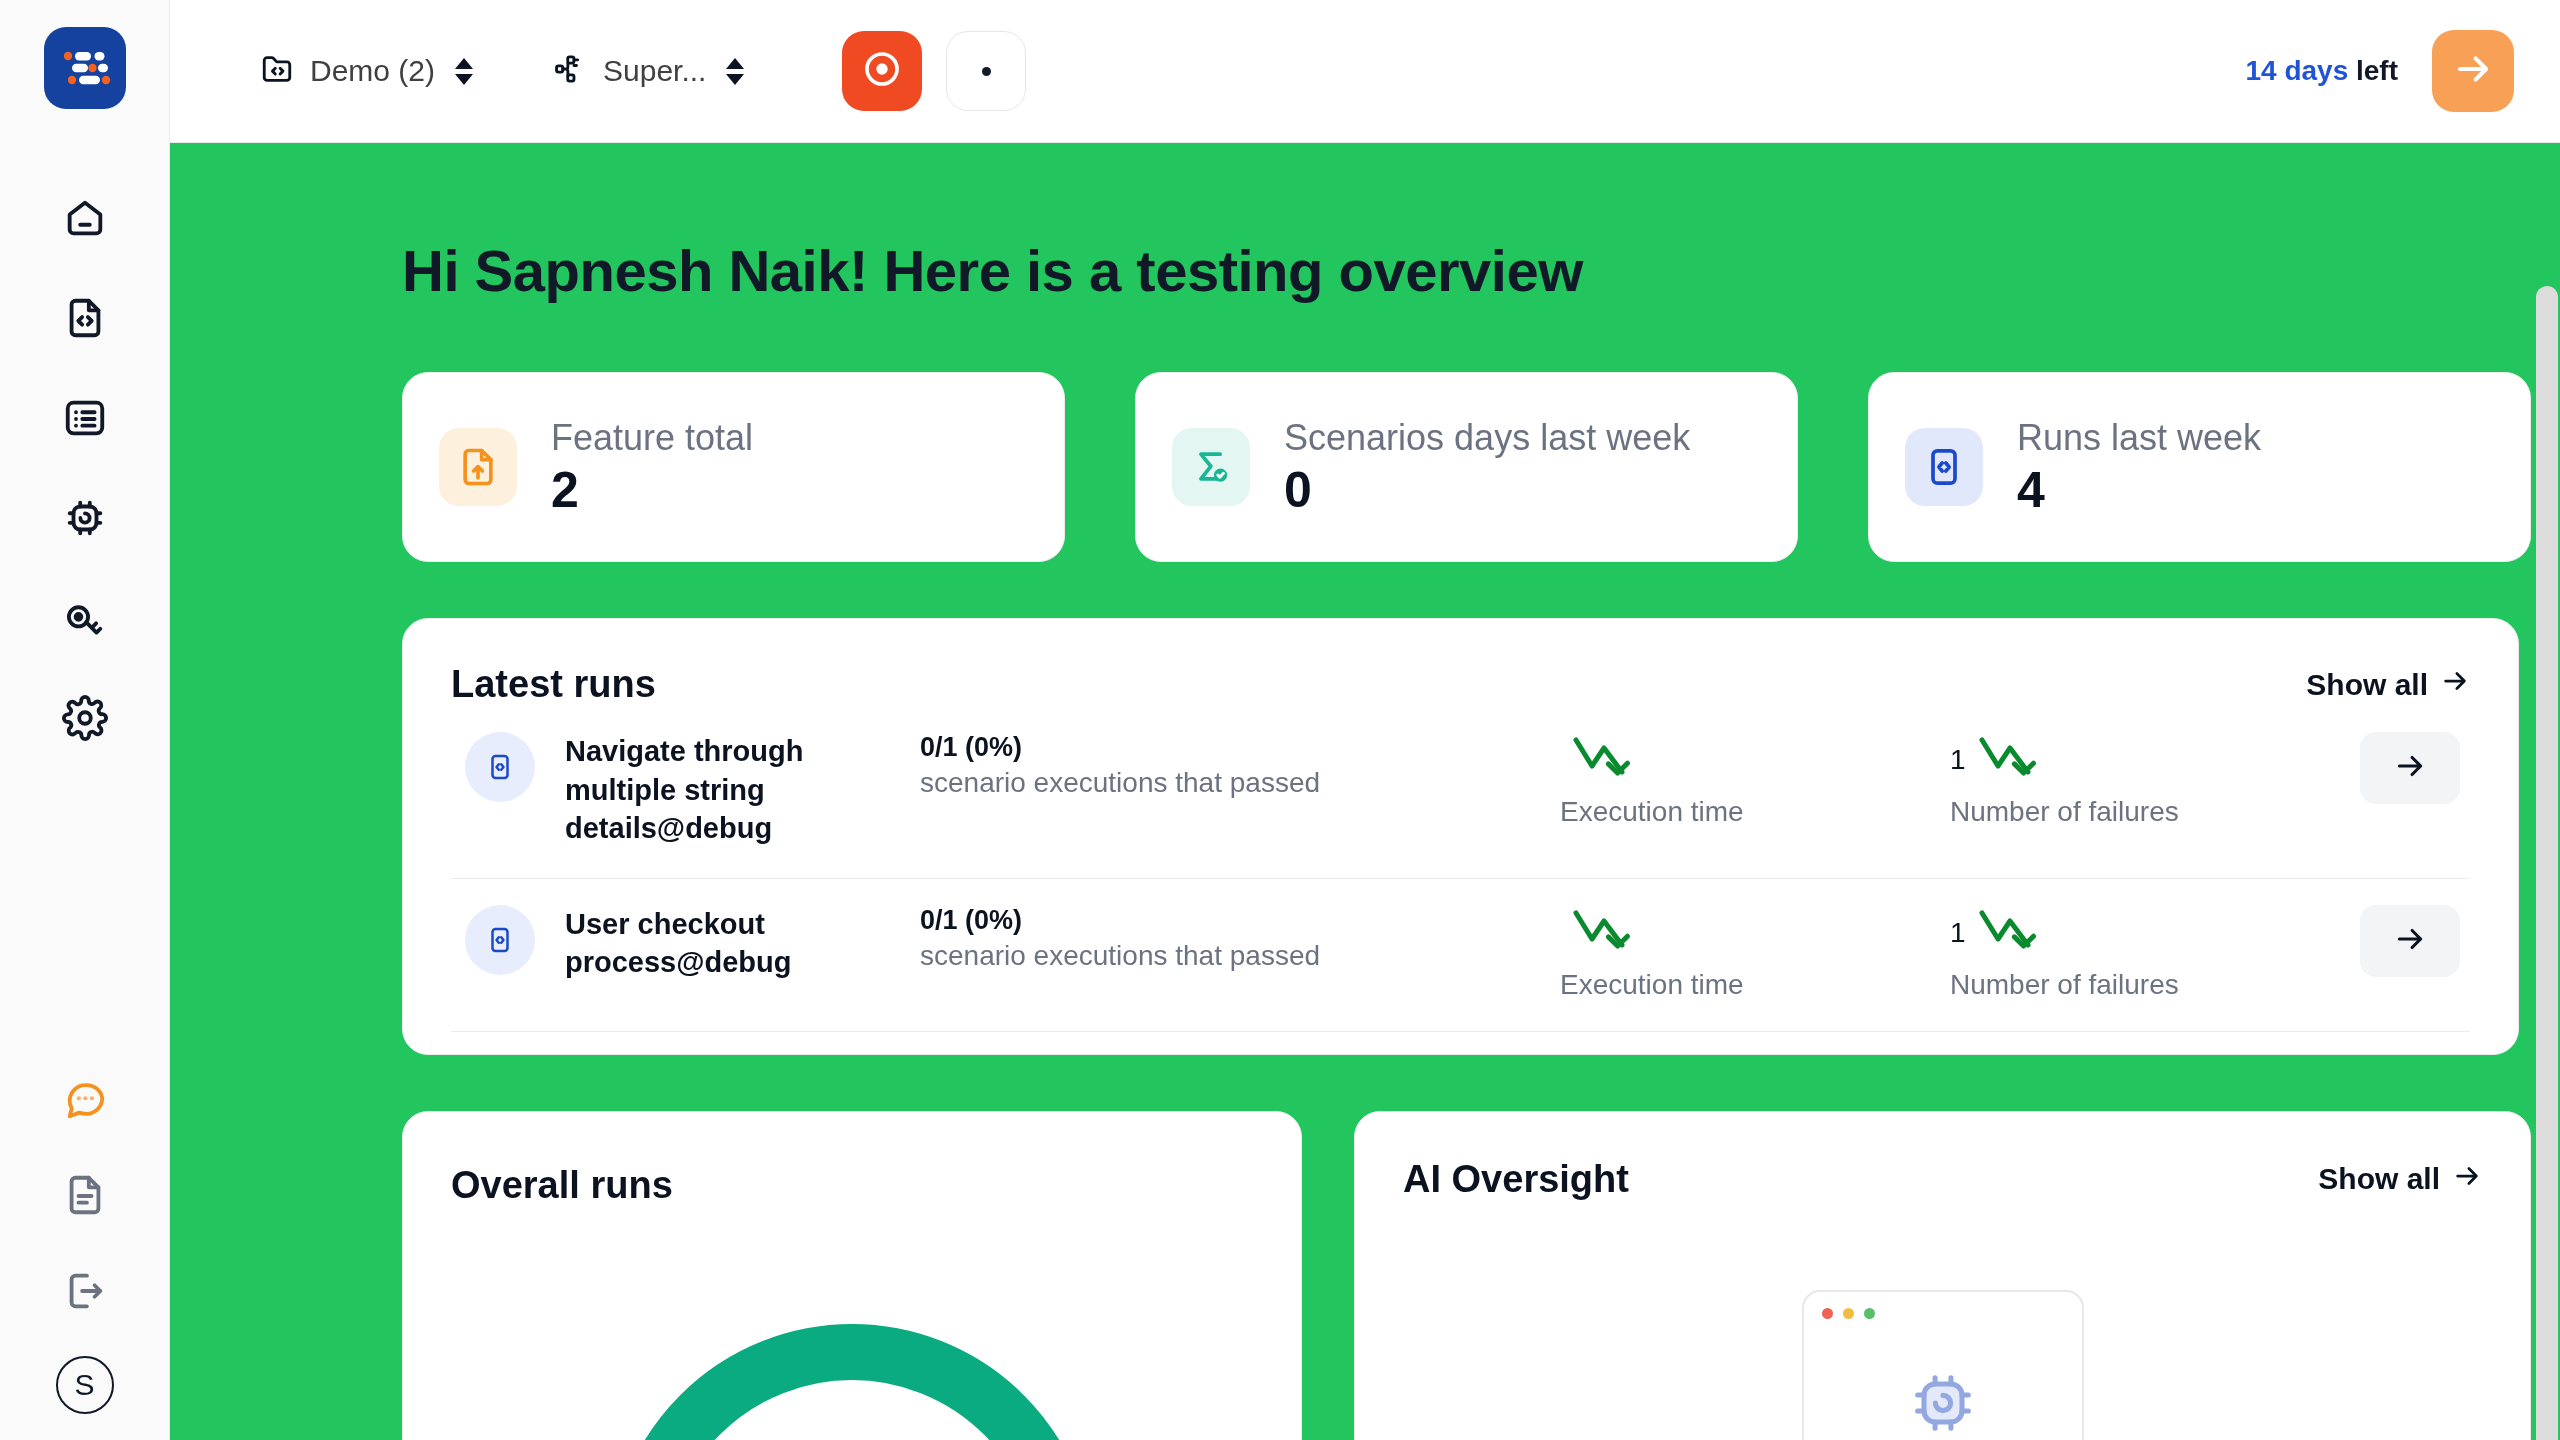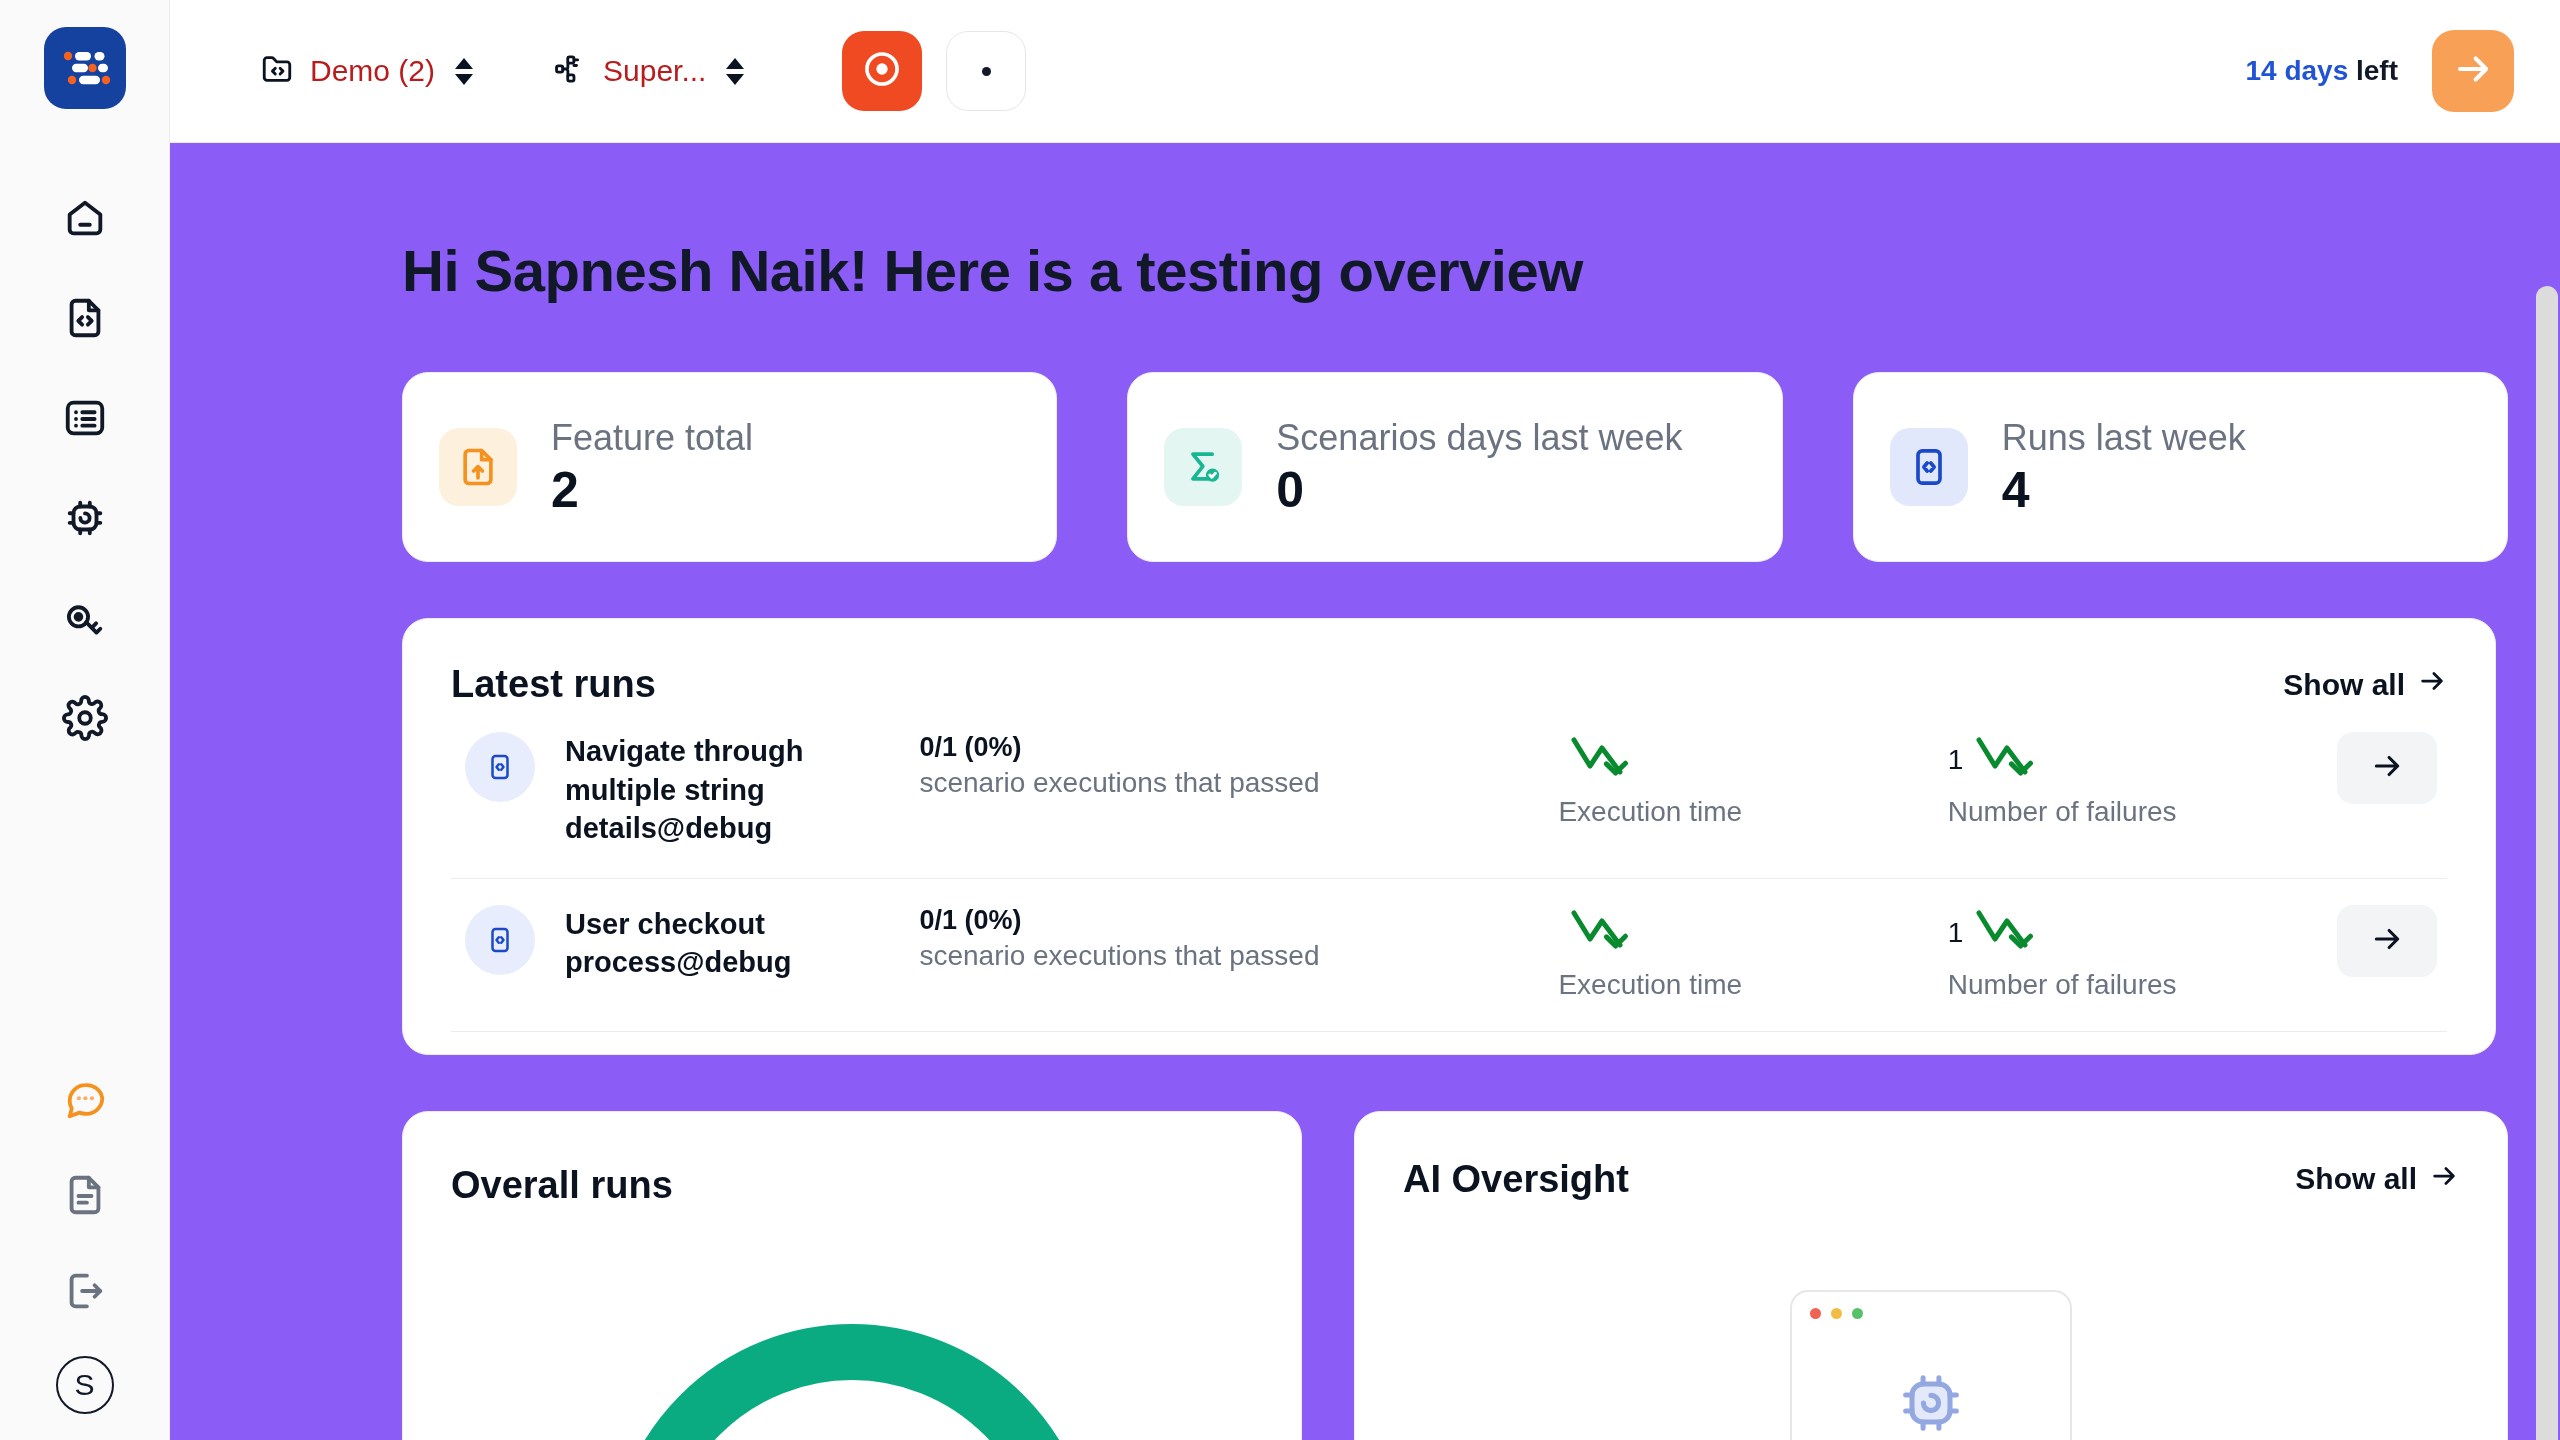--- a/index.html
+++ b/index.html
@@ -55,21 +55,21 @@
     border-bottom: 1px solid #ececec;
     display: flex; align-items: center;
     padding: 0 46px 0 80px;
     background: #fff;
   }
   .hdr-select {
     display: flex; align-items: center; gap: 16px;
     padding: 6px 10px; border-radius: 10px; cursor: pointer;
     margin-right: 60px;
   }
-  .hdr-select .lbl { font-size: 30px; color: #b91c1c; font-weight: 400; white-space: nowrap; }
+  .hdr-select .lbl { font-size: 30px; color: #404040; font-weight: 400; white-space: nowrap; }
   .updown { display: flex; flex-direction: column; gap: 5px; margin-left: 4px; }
   .updown i { display: block; width: 0; height: 0; border-left: 9px solid transparent; border-right: 9px solid transparent; }
   .updown i.up { border-bottom: 11px solid #0b1220; }
   .updown i.dn { border-top: 11px solid #0b1220; }
 
   .target-btn {
     width: 80px; height: 80px; border-radius: 22px;
     background: #f04a23;
     display: flex; align-items: center; justify-content: center;
     cursor: pointer; margin-left: 28px;
@@ -87,22 +87,22 @@
   .trial b { color: #2053d6; font-weight: 700; }
   .trial span.rest { font-weight: 700; color: #111827; }
   .upgrade-btn {
     width: 82px; height: 82px; border-radius: 22px;
     background: #f8a055; display: flex; align-items: center; justify-content: center;
     cursor: pointer;
   }
 
   
   .content {
-    flex: 1; overflow: hidden; padding: 0 52px 0 64px;
-    background: #8b5cf6;
+    flex: 1; overflow: hidden; padding: 0 29px 0 64px;
+    background: #22c55e;
     position: relative;
   }
   .page-title {
     font-size: 58px; font-weight: 700; color: #111827;
     letter-spacing: -0.5px;
     margin: 94px 0 0 168px;
   }
 
   
   .stats { display: flex; gap: 70px; margin: 68px 0 0 168px; }

